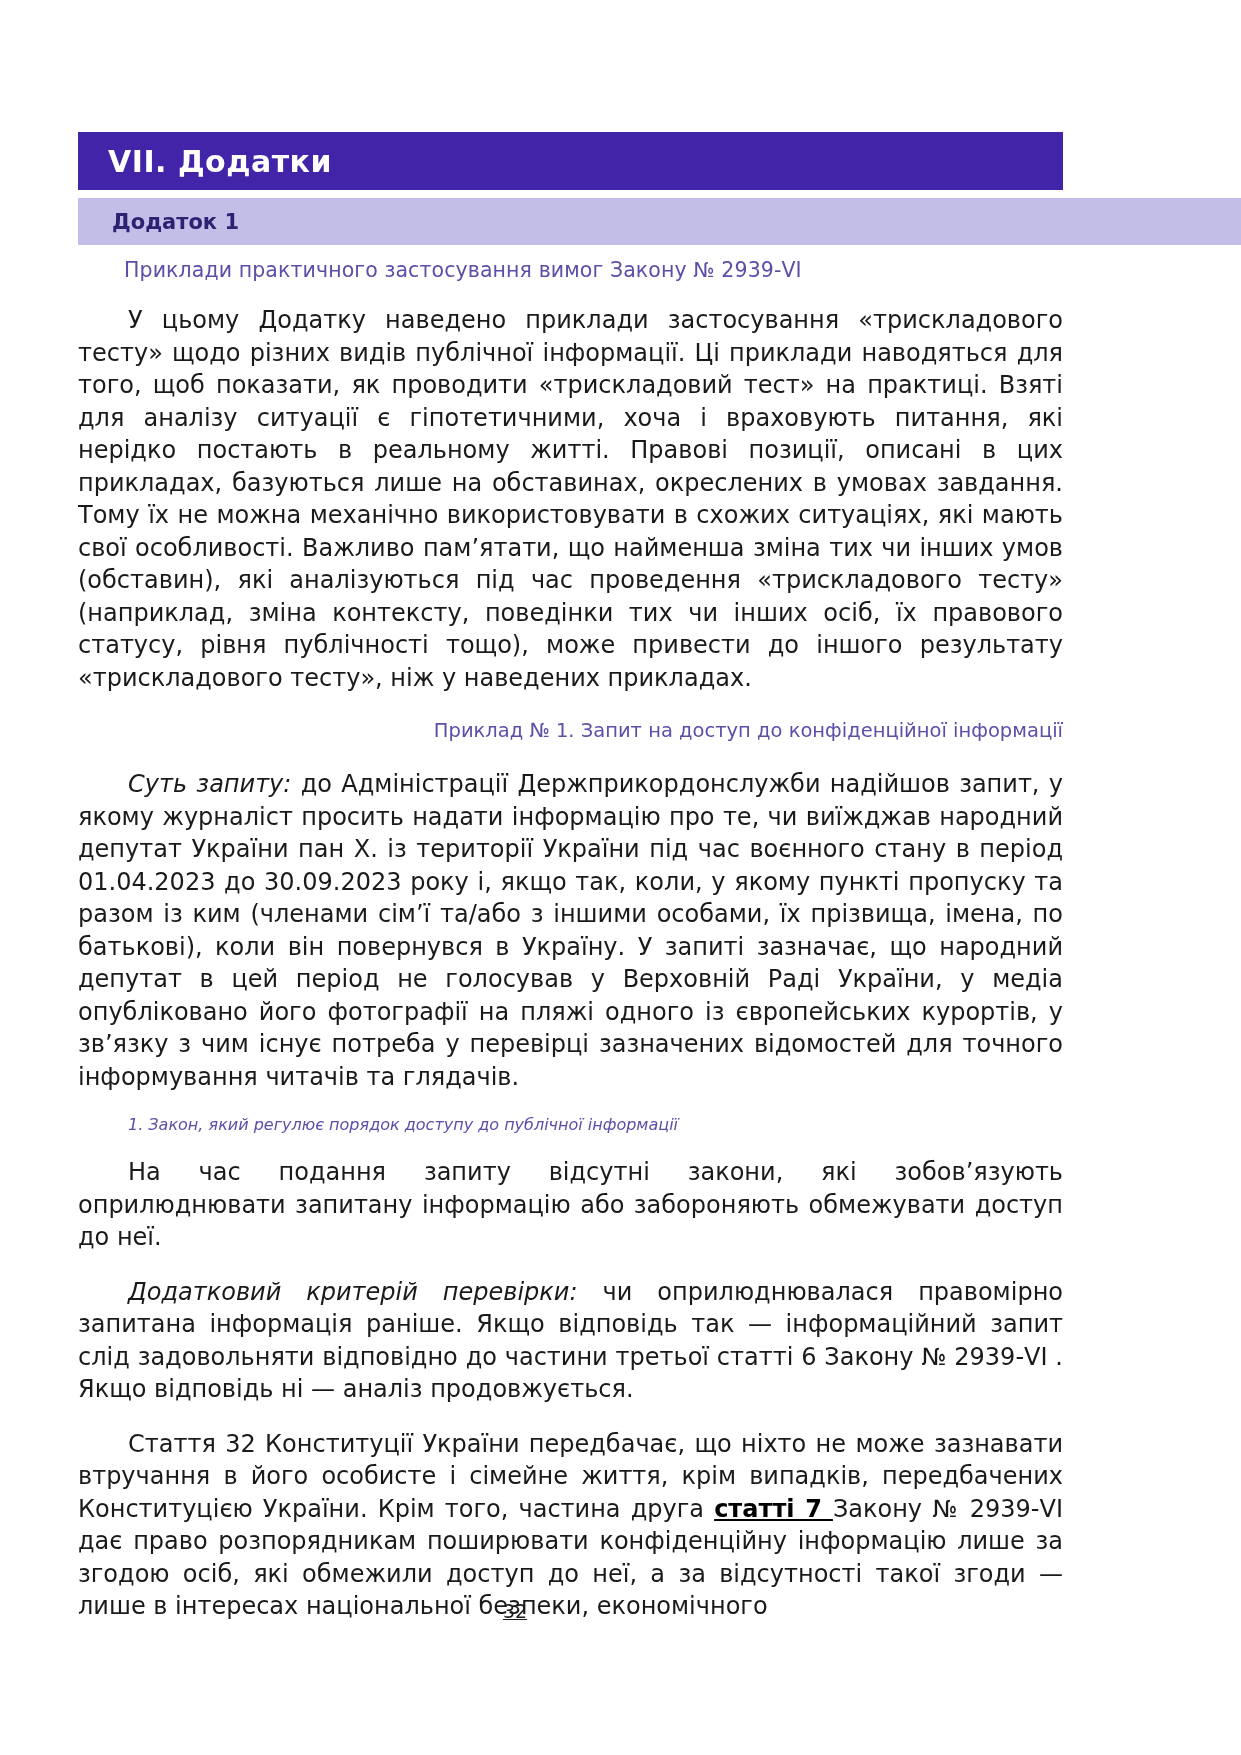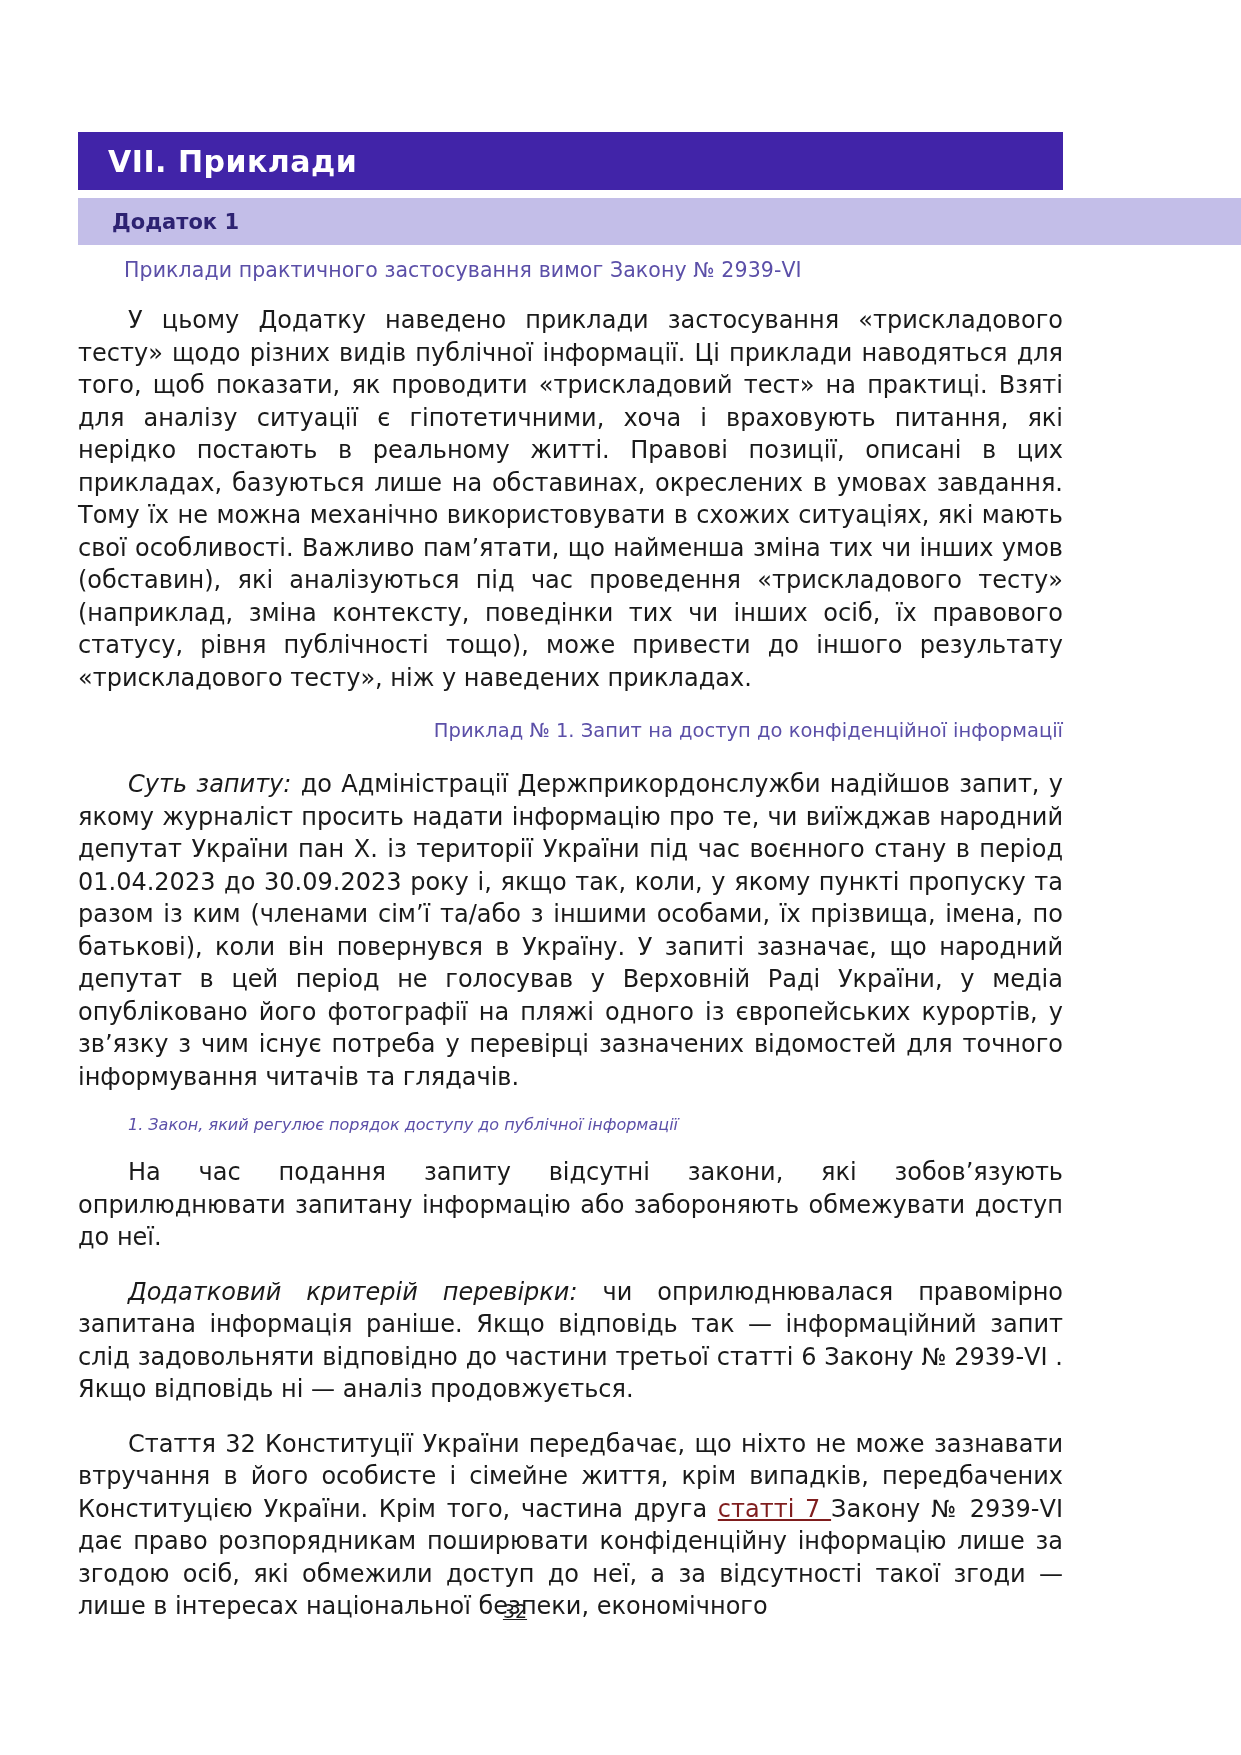--- a/index.html
+++ b/index.html
@@ -104,42 +104,43 @@
     color: #5b4fa8;
     font-size: 16px;
     font-style: italic;
     margin: 0 0 22px 0;
     text-indent: 50px;
   }
 
   .ital { font-style: italic; }
 
   a.inline-link {
-    color: #7f1d1d;
+    color: #000000;
     text-decoration: underline;
+    font-weight: bold;
   }
 
   .page-number {
     position: absolute;
     left: 0;
     top: 1600px;
     width: 1030px;
     text-align: center;
     font-size: 19px;
     color: #1a1a1a;
     text-decoration: underline;
   }
 </style>
 </head>
 <body>
 
 <div class="page">
 
   <div class="section-band">
-    <span class="section-band-title">VII. Приклади</span>
+    <span class="section-band-title">VII. Додатки</span>
   </div>
 
   <div class="sub-band">
     <span class="sub-band-title">Додаток 1</span>
   </div>
 
   <div class="content">
 
     <div class="doc-subtitle">Приклади практичного застосування вимог Закону № 2939-VI</div>
 

